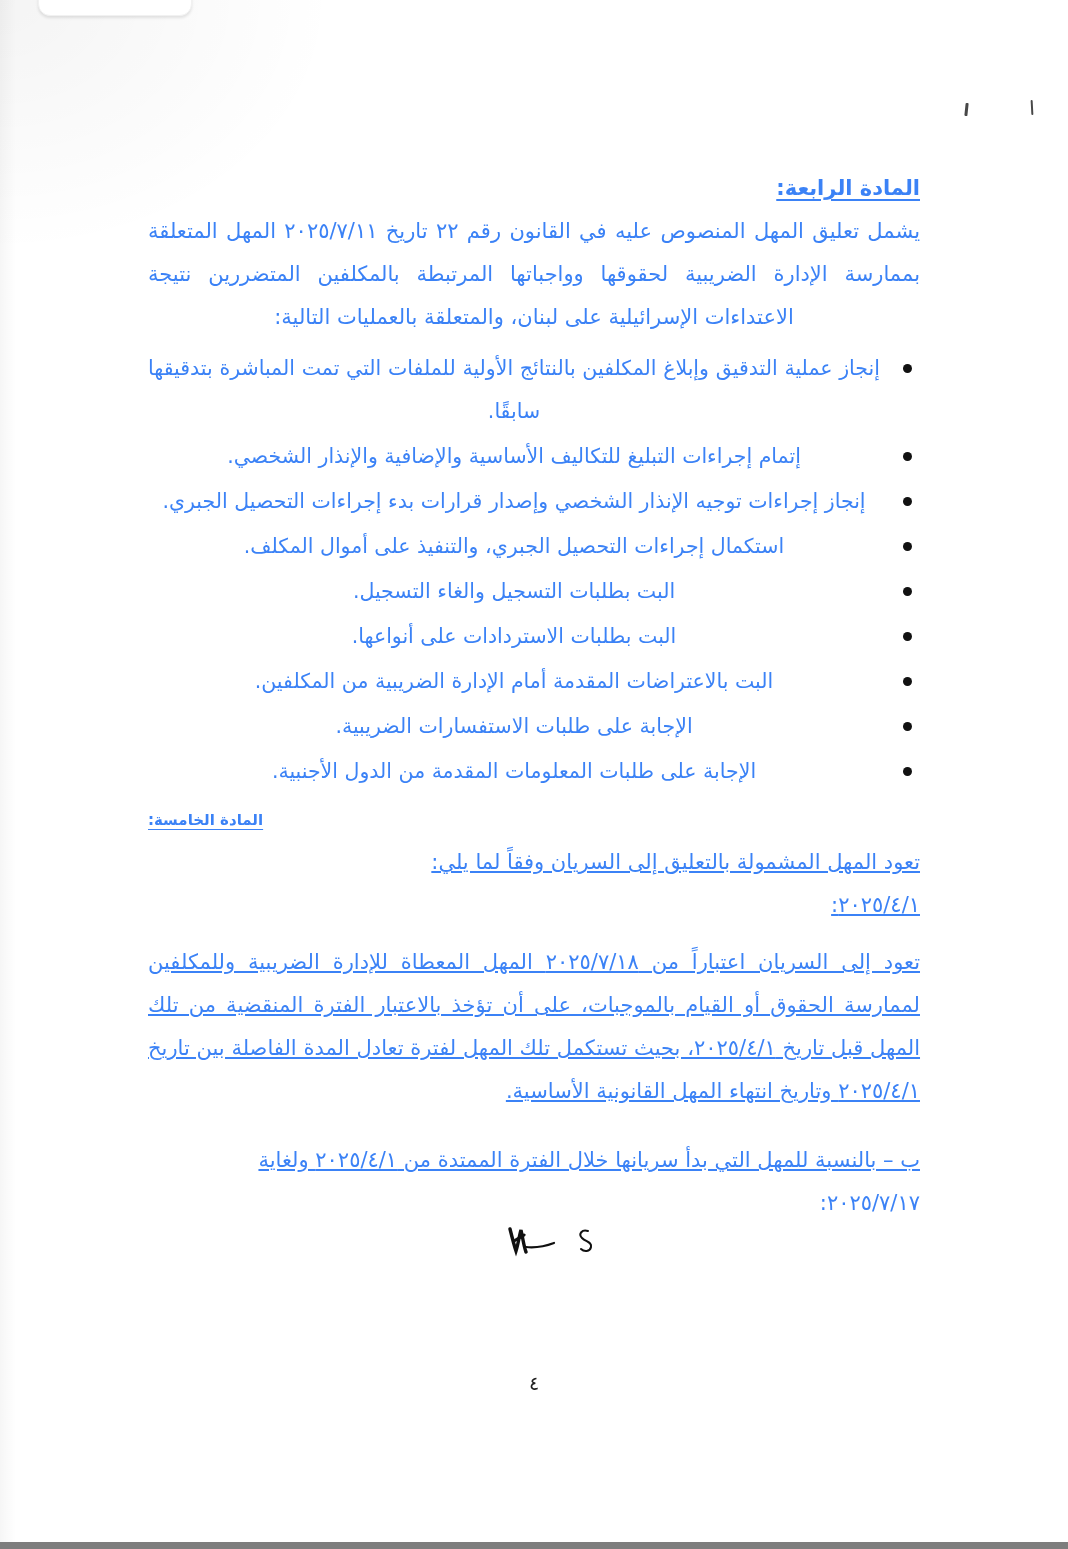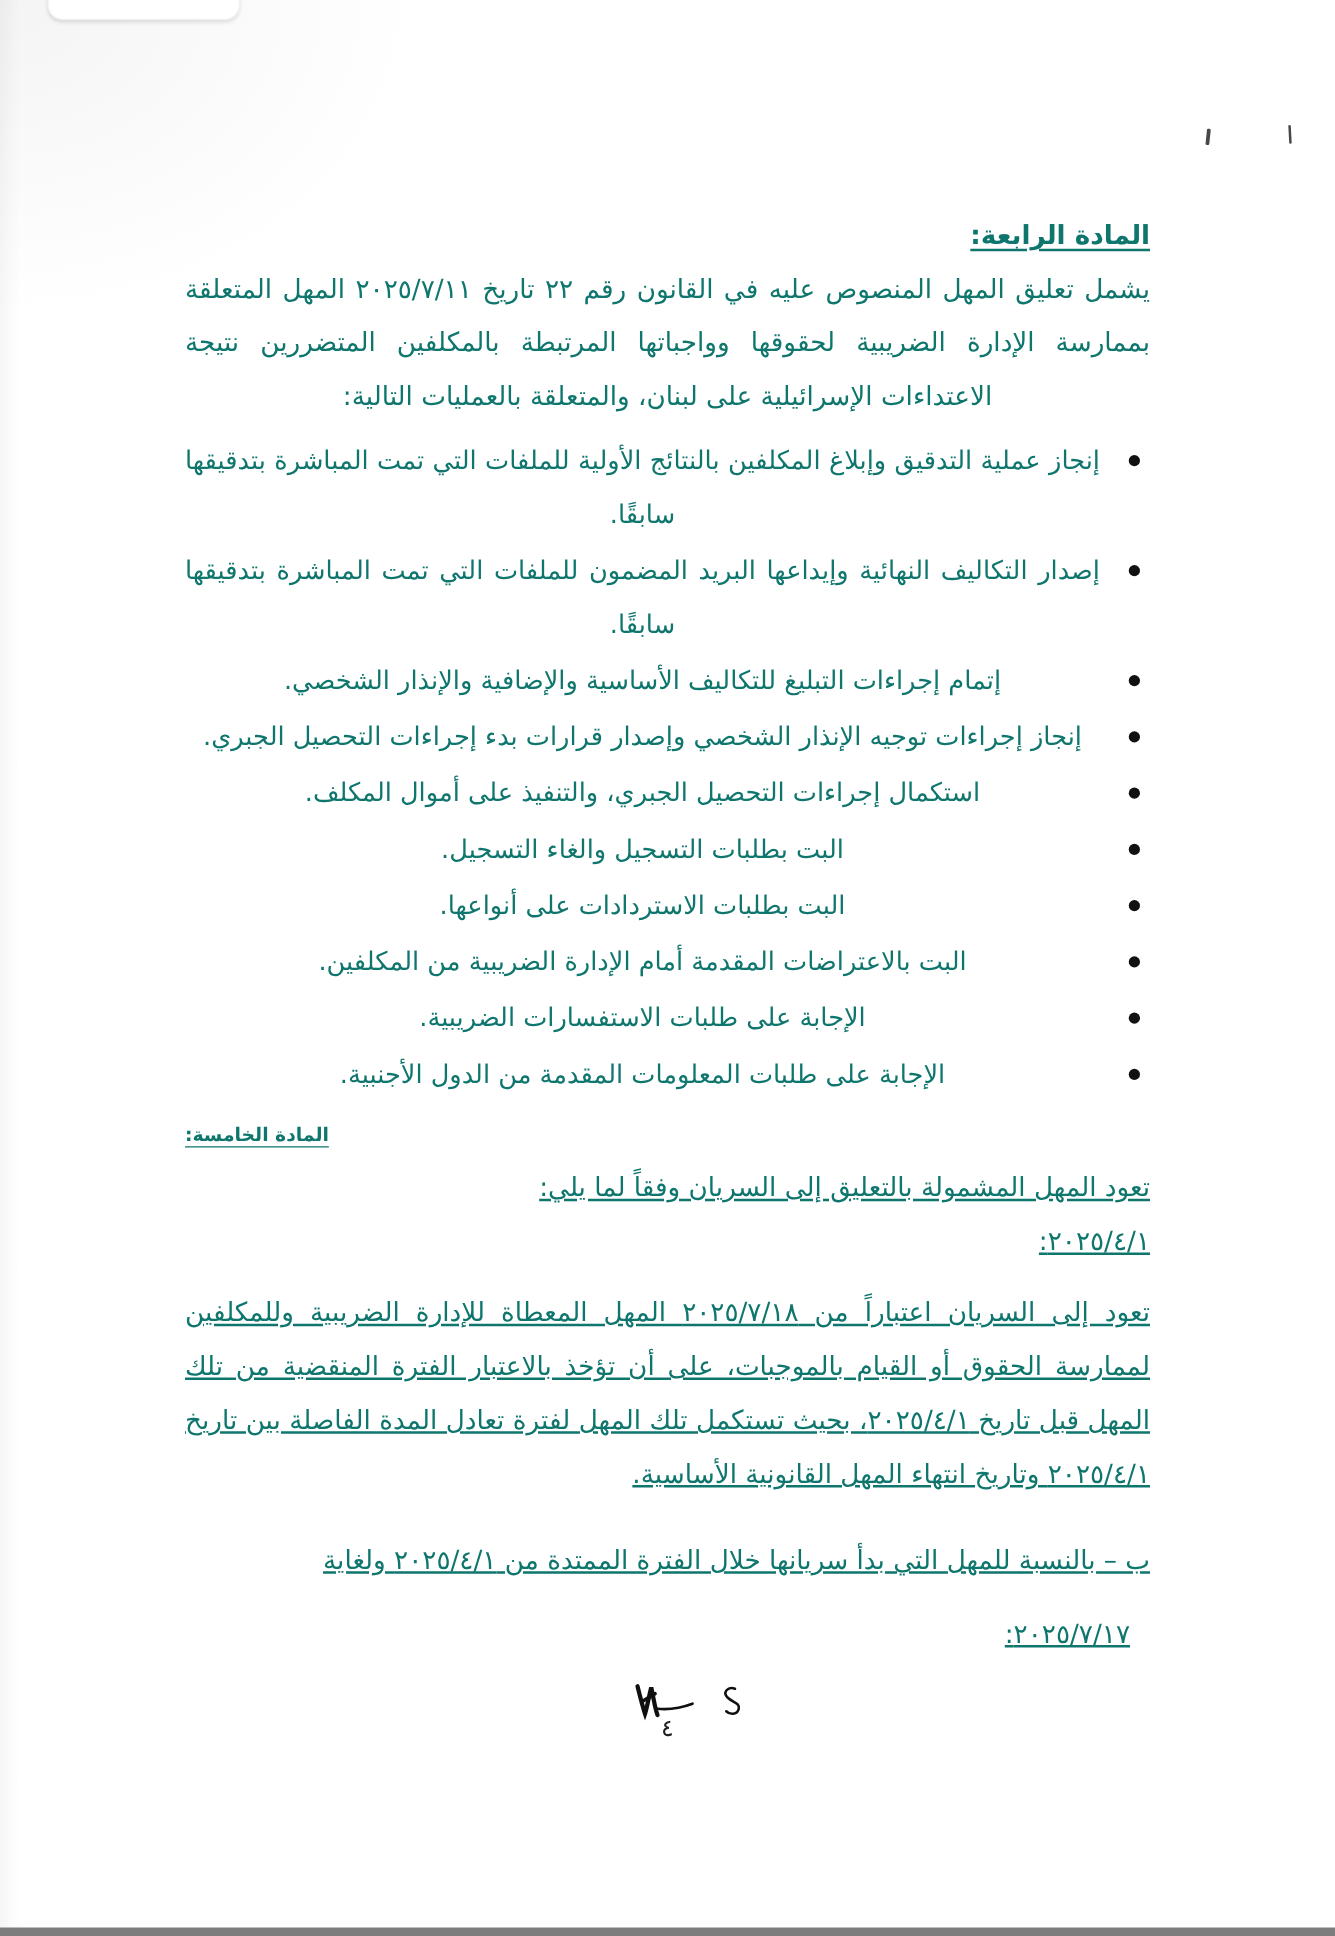--- a/index.html
+++ b/index.html
@@ -76,21 +76,21 @@
   .doc {
     position: absolute;
     top: 0;
     left: 0;
     width: 1068px;
     height: 1549px;
     padding: 176px 148px 0 148px;
     box-sizing: border-box;
     direction: rtl;
     text-align: justify;
-    color: #0f766e;
+    color: #3b82f6;
     font-family: "DejaVu Sans", "Liberation Sans", sans-serif;
   }
 
   .article-title {
     font-size: 21px;
     font-weight: bold;
     text-decoration: underline;
     text-underline-offset: 4px;
     text-align: right;
     margin: 0 0 10px 0;
@@ -159,22 +159,21 @@
   }
 
   .para-center-last {
     text-align-last: right;
   }
 
   .trailing-date {
     font-size: 21px;
     line-height: 43px;
     text-align: center;
-    margin: 16px;
-    text-decoration: underline;
+    margin: 0;
   }
 
   .signature-wrap {
     position: relative;
     height: 46px;
     text-align: center;
   }
   .sig {
     position: absolute;
     top: -4px;
@@ -212,24 +211,20 @@
 
     <p class="para">يشمل تعليق المهل المنصوص عليه في القانون رقم ٢٢ تاريخ ٢٠٢٥/٧/١١ المهل المتعلقة بممارسة الإدارة الضريبية لحقوقها وواجباتها المرتبطة بالمكلفين المتضررين نتيجة الاعتداءات الإسرائيلية على لبنان، والمتعلقة بالعمليات التالية:</p>
 
     <ul class="bullets">
 
       <li class="bullet">
         <span class="dot"></span>
         <span>إنجاز عملية التدقيق وإبلاغ المكلفين بالنتائج الأولية للملفات التي تمت المباشرة بتدقيقها سابقًا.</span>
       </li>
 
-      <li class="bullet">
-        <span class="dot"></span>
-        <span>إصدار التكاليف النهائية وإيداعها البريد المضمون للملفات التي تمت المباشرة بتدقيقها سابقًا.</span>
-      </li>
 
       <li class="bullet short">
         <span class="dot"></span>
         <span>إتمام إجراءات التبليغ للتكاليف الأساسية والإضافية والإنذار الشخصي.</span>
       </li>
 
       <li class="bullet short">
         <span class="dot"></span>
         <span>إنجاز إجراءات توجيه الإنذار الشخصي وإصدار قرارات بدء إجراءات التحصيل الجبري.</span>
       </li>

